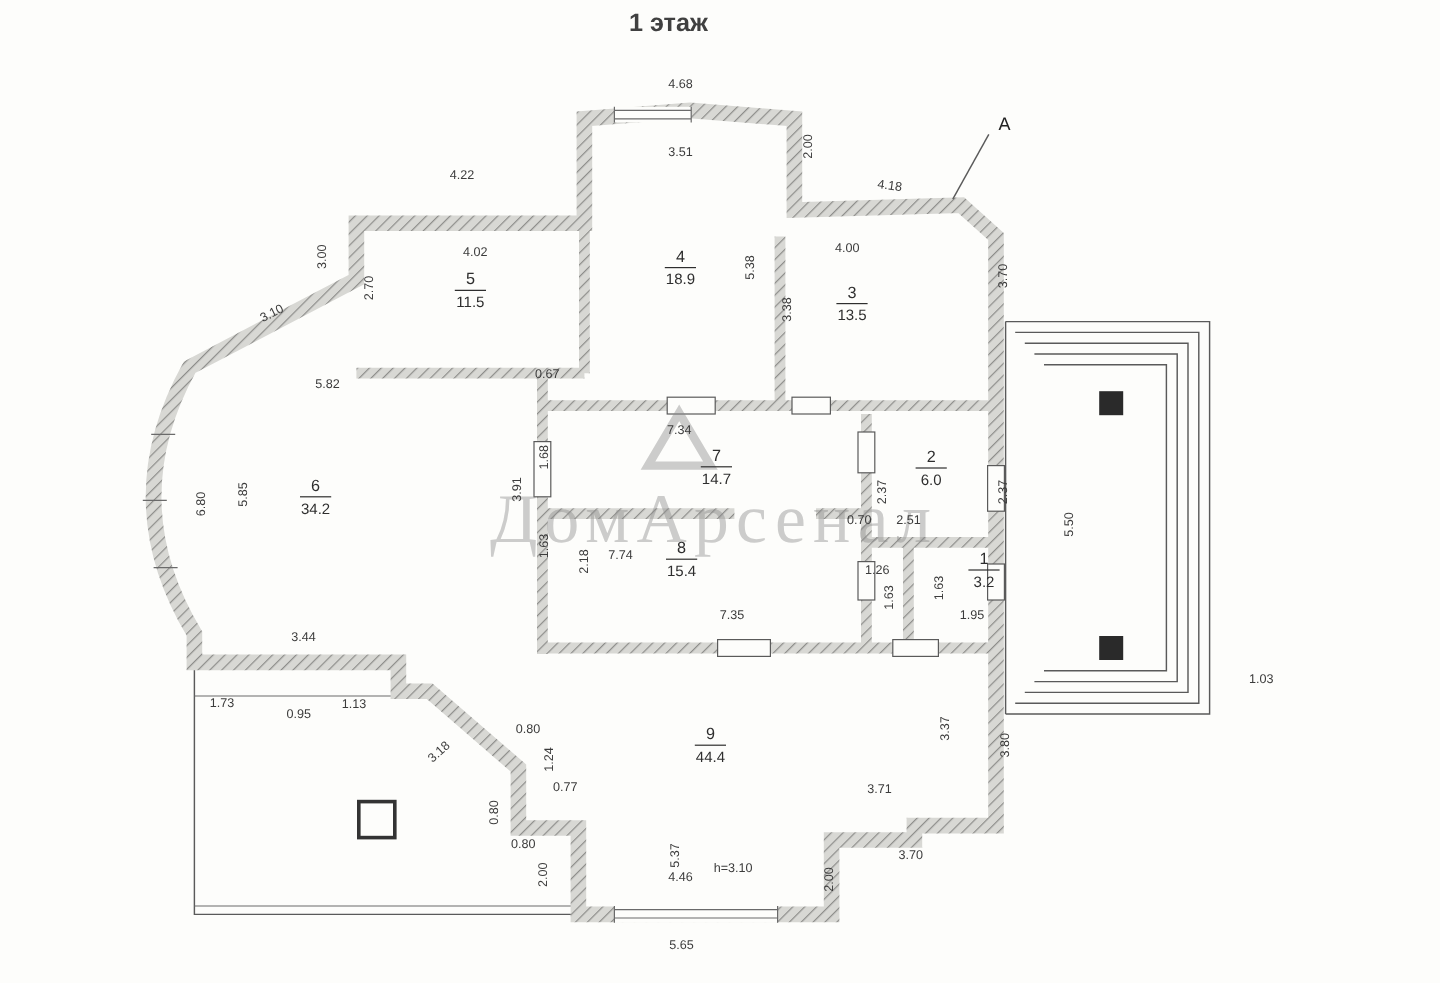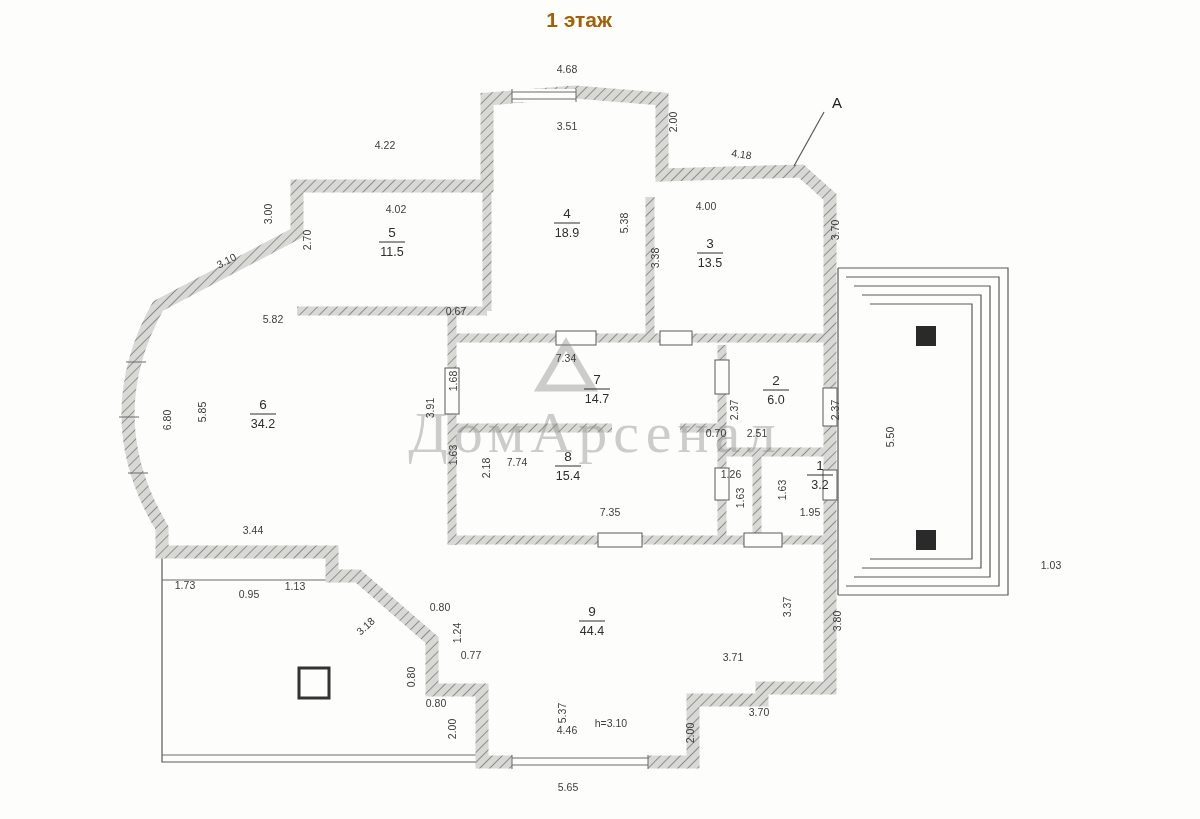--- a/index.html
+++ b/index.html
@@ -3,22 +3,22 @@
 <meta charset="utf-8">
 <style>
   html,body{margin:0;padding:0;}
   body{
     width:1200px;height:819px;
     background:#fdfdfb;
     font-family:"Liberation Sans", sans-serif;
     position:relative;overflow:hidden;
   }
   .page-title{
-    position:absolute;top:8px;left:579px;transform:translateX(-50%);
-    font-size:21px;font-weight:bold;color:#a16207;white-space:nowrap;
+    position:absolute;top:8px;left:557px;transform:translateX(-50%);
+    font-size:21px;font-weight:bold;color:#404040;white-space:nowrap;
   }
   svg{position:absolute;top:0;left:0;}
   .dim{font-size:10.5px;fill:#3c3c3c;}
   .room-num{font-size:13.5px;fill:#2e2e2e;}
   .room-area{font-size:12.5px;fill:#2e2e2e;}
   .thin{stroke:#5a5a5a;stroke-width:1.2;fill:none;}
   .thin2{stroke:#6a6a6a;stroke-width:1;fill:none;}
   .opening{fill:#fdfdfb;stroke:#5a5a5a;stroke-width:1;}
   .wm{opacity:.42;}
 </style>

